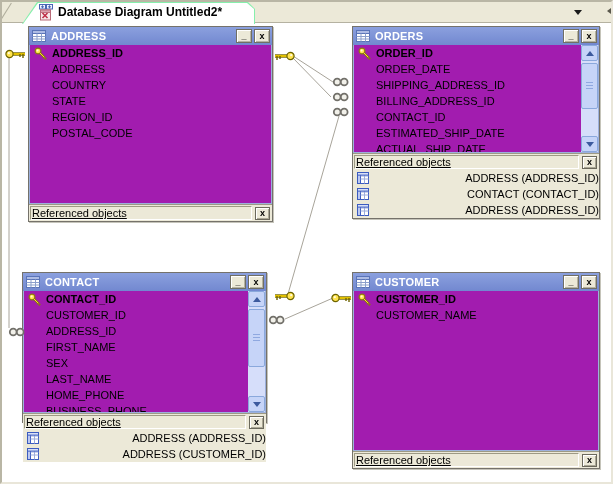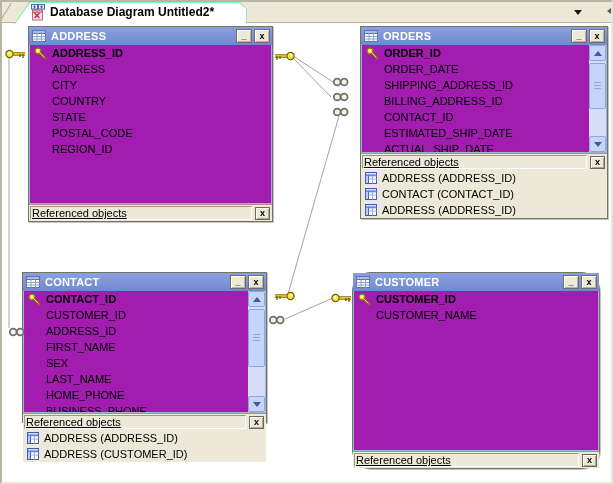--- a/index.html
+++ b/index.html
@@ -6,21 +6,21 @@
   *{box-sizing:border-box;font-family:"Liberation Sans","DejaVu Sans",sans-serif;}
   #frame{position:relative;width:613px;height:484px;background:#fff;
          border:2px solid;border-color:#b9b6a5 #e9e6d9 #e9e6d9 #b9b6a5;overflow:hidden;}
   #inner{position:absolute;inset:0;}
 
   
   .tabstrip{position:absolute;left:0;top:0;width:100%;height:21px;background:#ece9d8;
             border-bottom:1px solid #b5b2a1;}
   .stub-slash{position:absolute;left:2px;top:-1px;width:1px;height:26px;background:#b0ad9c;
               transform:rotate(32deg);}
-  .tab{position:absolute;left:12px;top:0;width:233px;height:22px;
+  .tab{position:absolute;left:20px;top:0;width:233px;height:22px;
        clip-path:polygon(15px 0,226px 0,233px 7px,233px 22px,0 22px);background:#86efac;z-index:3;}
   .tab-in{position:absolute;inset:0;background:#ffffff;
        clip-path:polygon(16px 1px,225px 1px,232px 7px,232px 22px,1px 22px);}
   .tab-label{position:absolute;left:36px;top:3px;font-size:12px;font-weight:bold;color:#000;white-space:nowrap;}
   .tab-ico{position:absolute;left:14px;top:2px;width:17px;height:17px;}
   .dd-arrow{position:absolute;left:572px;top:8px;width:0;height:0;z-index:2;
             border-left:4px solid transparent;border-right:4px solid transparent;border-top:5px solid #1a1a1a;}
   .edge-tri{position:absolute;left:605px;top:3px;width:0;height:0;z-index:2;
             border-top:6px solid transparent;border-bottom:6px solid transparent;border-right:8px solid #5a584c;}
 
@@ -51,21 +51,21 @@
 
   
   .refhdr{flex:0 0 17px;height:17px;background:#ece9d8;position:relative;border-top:1px solid #9d9a84;}
   .refhdr .lbl{position:absolute;left:3px;top:2px;font-size:11px;color:#000;text-decoration:underline;}
   .refhdr .inset{position:absolute;left:1px;right:20px;top:1px;bottom:1px;
         border:1px solid;border-color:#9d9a84 #ffffff #ffffff #9d9a84;}
   .refx{position:absolute;right:2px;top:2px;width:15px;height:13px;background:#ece9d8;border:1px solid #6b695c;
         box-shadow:inset 1px 1px 0 #fff,inset -1px -1px 0 #aaa795;
         font-size:9px;font-weight:bold;text-align:center;line-height:11px;color:#000;}
   .reflist{background:#ece9d8;}
-  .refitem{position:relative;height:16px;line-height:16px;font-size:11px;padding-left:21px;white-space:nowrap;color:#000;}
+  .refitem{position:relative;height:16px;line-height:16px;font-size:11px;padding-left:21px;white-space:nowrap;color:#000;text-align:right;}
   .refitem svg{position:absolute;left:4px;top:2px;width:12px;height:12px;}
 
   
   #conn{position:absolute;inset:0;z-index:4;pointer-events:none;}
 </style>
 </head>
 <body>
 
 <div id="frame">
 <div id="inner">
@@ -133,34 +133,33 @@
           </svg>
       <span class="ttl">ADDRESS</span>
       <div class="wbtn">_</div>
       <div class="wbtn">x</div>
     </div>
     <div class="cols">
       <div class="colrow pk"><svg class="rowkey">
               <use href="#sym-key-row"></use>
             </svg><span>ADDRESS_ID</span></div>
       <div class="colrow"><span>ADDRESS</span></div>
-      <div class="colrow"><span>CITY</span></div>
       <div class="colrow"><span>COUNTRY</span></div>
       <div class="colrow"><span>STATE</span></div>
+      <div class="colrow"><span>REGION_ID</span></div>
       <div class="colrow"><span>POSTAL_CODE</span></div>
-      <div class="colrow"><span>REGION_ID</span></div>
-    </div>
-    <div class="refhdr">
-      <div class="inset"></div>
-      <span class="lbl">Referenced objects</span>
-      <div class="refx">x</div>
-    </div>
-  </div>
-
-  <div class="twin" style="left:350px;top:24px;width:248px;height:193px;margin-left:8px;">
+    </div>
+    <div class="refhdr">
+      <div class="inset"></div>
+      <span class="lbl">Referenced objects</span>
+      <div class="refx">x</div>
+    </div>
+  </div>
+
+  <div class="twin" style="left:350px;top:24px;width:248px;height:193px;">
     <div class="tbar">
       <svg width="14" height="14">
             <use href="#sym-table-win"></use>
           </svg>
       <span class="ttl">ORDERS</span>
       <div class="wbtn">_</div>
       <div class="wbtn">x</div>
     </div>
     <div class="cols" style="flex:0 0 108px;">
       <div class="colrow pk"><svg class="rowkey">
@@ -238,21 +237,21 @@
     <div class="reflist">
       <div class="refitem"><svg>
               <use href="#sym-table-ref"></use>
             </svg><span>ADDRESS (ADDRESS_ID)</span></div>
       <div class="refitem"><svg>
               <use href="#sym-table-ref"></use>
             </svg><span>ADDRESS (CUSTOMER_ID)</span></div>
     </div>
   </div>
 
-  <div class="twin" style="left:350px;top:270px;width:248px;height:197px;border-radius:19px;">
+  <div class="twin" style="left:350px;top:270px;width:248px;height:197px;">
     <div class="tbar">
       <svg width="14" height="14">
             <use href="#sym-table-win"></use>
           </svg>
       <span class="ttl">CUSTOMER</span>
       <div class="wbtn">_</div>
       <div class="wbtn">x</div>
     </div>
     <div class="cols">
       <div class="colrow pk"><svg class="rowkey">

